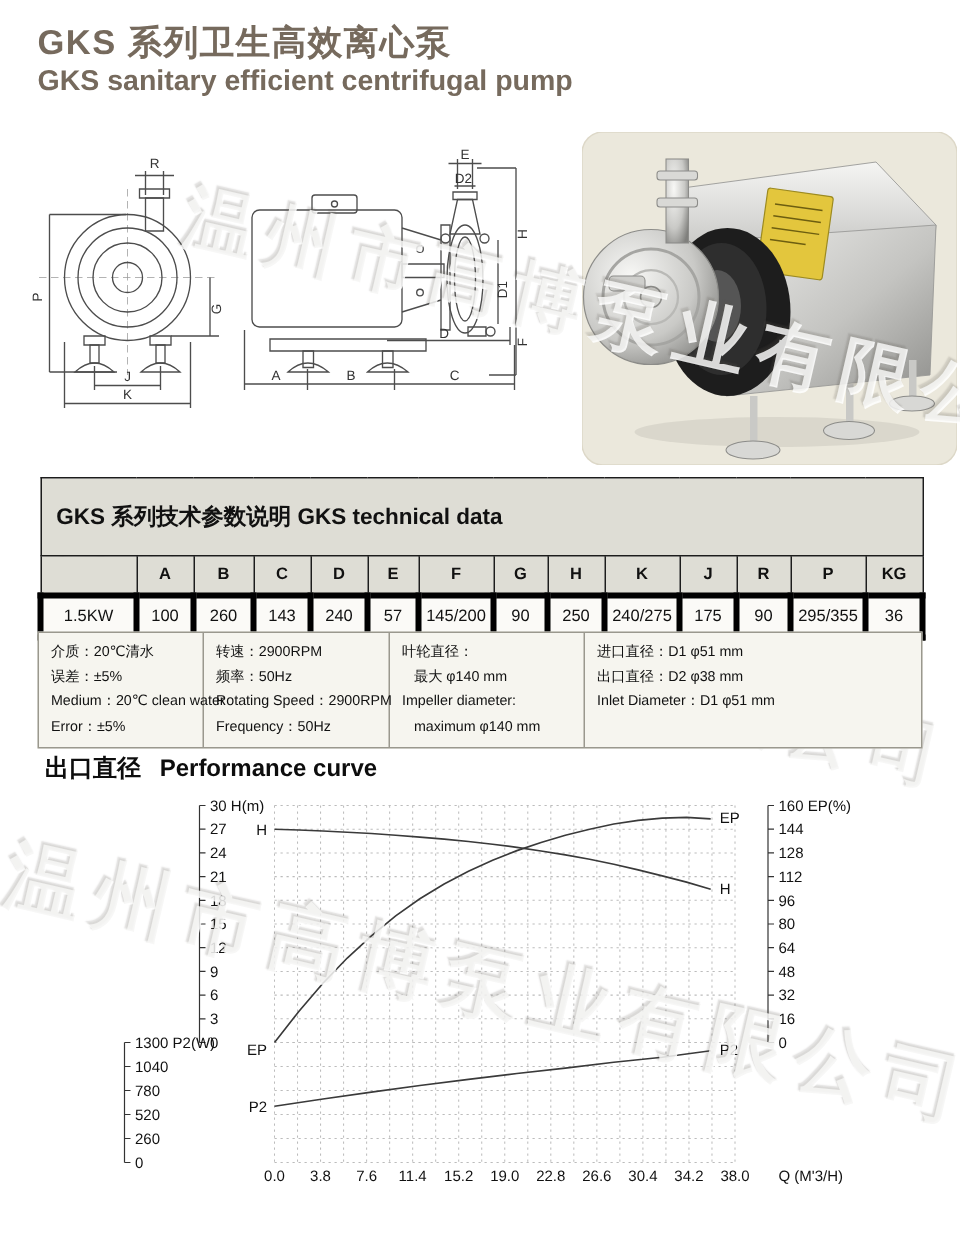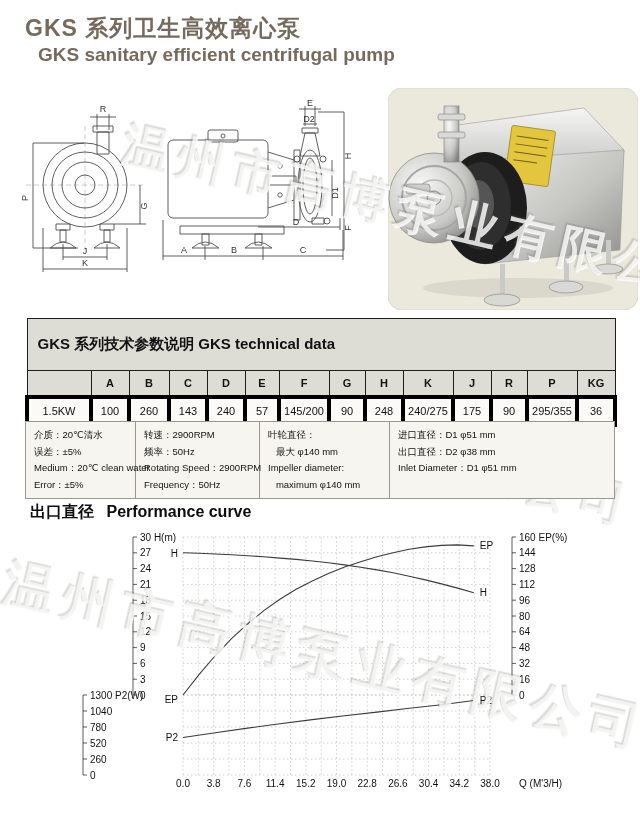--- a/index.html
+++ b/index.html
@@ -1,20 +1,20 @@
 <!DOCTYPE html>
 <html><head>
 <meta charset="utf-8">
 <style>
   html,body{margin:0;padding:0;background:#fff;}
   .page{position:relative;width:640px;height:825px;background:#ffffff;overflow:hidden;
         font-family:"Liberation Sans","DejaVu Sans",sans-serif;color:#111;}
   
   .title-zh{position:absolute;left:25px;top:13px;font-size:23px;font-weight:bold;color:#766a5d;letter-spacing:1px;}
-  .title-en{position:absolute;left:38px;top:44px;font-size:19px;font-weight:bold;color:#766a5d;}
+  .title-en{position:absolute;left:25px;top:44px;font-size:19px;font-weight:bold;color:#766a5d;}
   
   .wm{position:absolute;font-size:48px;font-weight:bold;letter-spacing:8px;white-space:nowrap;
       color:rgba(120,115,105,0.06);
       text-shadow:1px 1px 0 rgba(255,255,255,0.85),-1px -1px 1px rgba(90,85,75,0.18);
       transform:rotate(13deg);transform-origin:left top;pointer-events:none;z-index:5;}
   .wm1{left:130px;top:112px;}
   .wm2{left:40px;top:338px;}
   .wm3{left:12px;top:548px;font-size:52px;}
   
   .draw{position:absolute;}
@@ -252,21 +252,21 @@
       <tbody id="tblBody">
           <tr>
             <td>1.5KW</td>
             <td>100</td>
             <td>260</td>
             <td>143</td>
             <td>240</td>
             <td>57</td>
             <td>145/200</td>
             <td>90</td>
-            <td>248</td>
+            <td>250</td>
             <td>240/275</td>
             <td>175</td>
             <td>90</td>
             <td>295/355</td>
             <td>36</td>
           </tr>
         </tbody>
     </table>
   </div>
 

